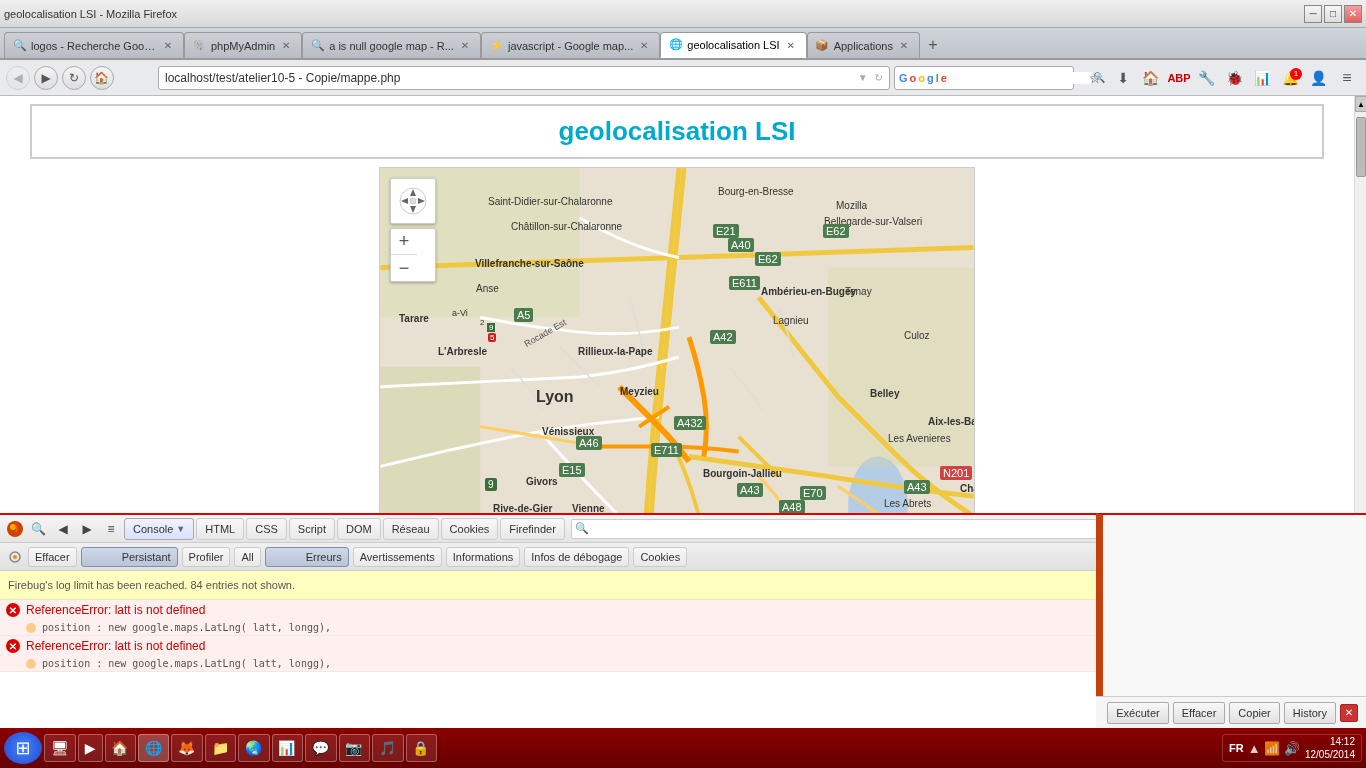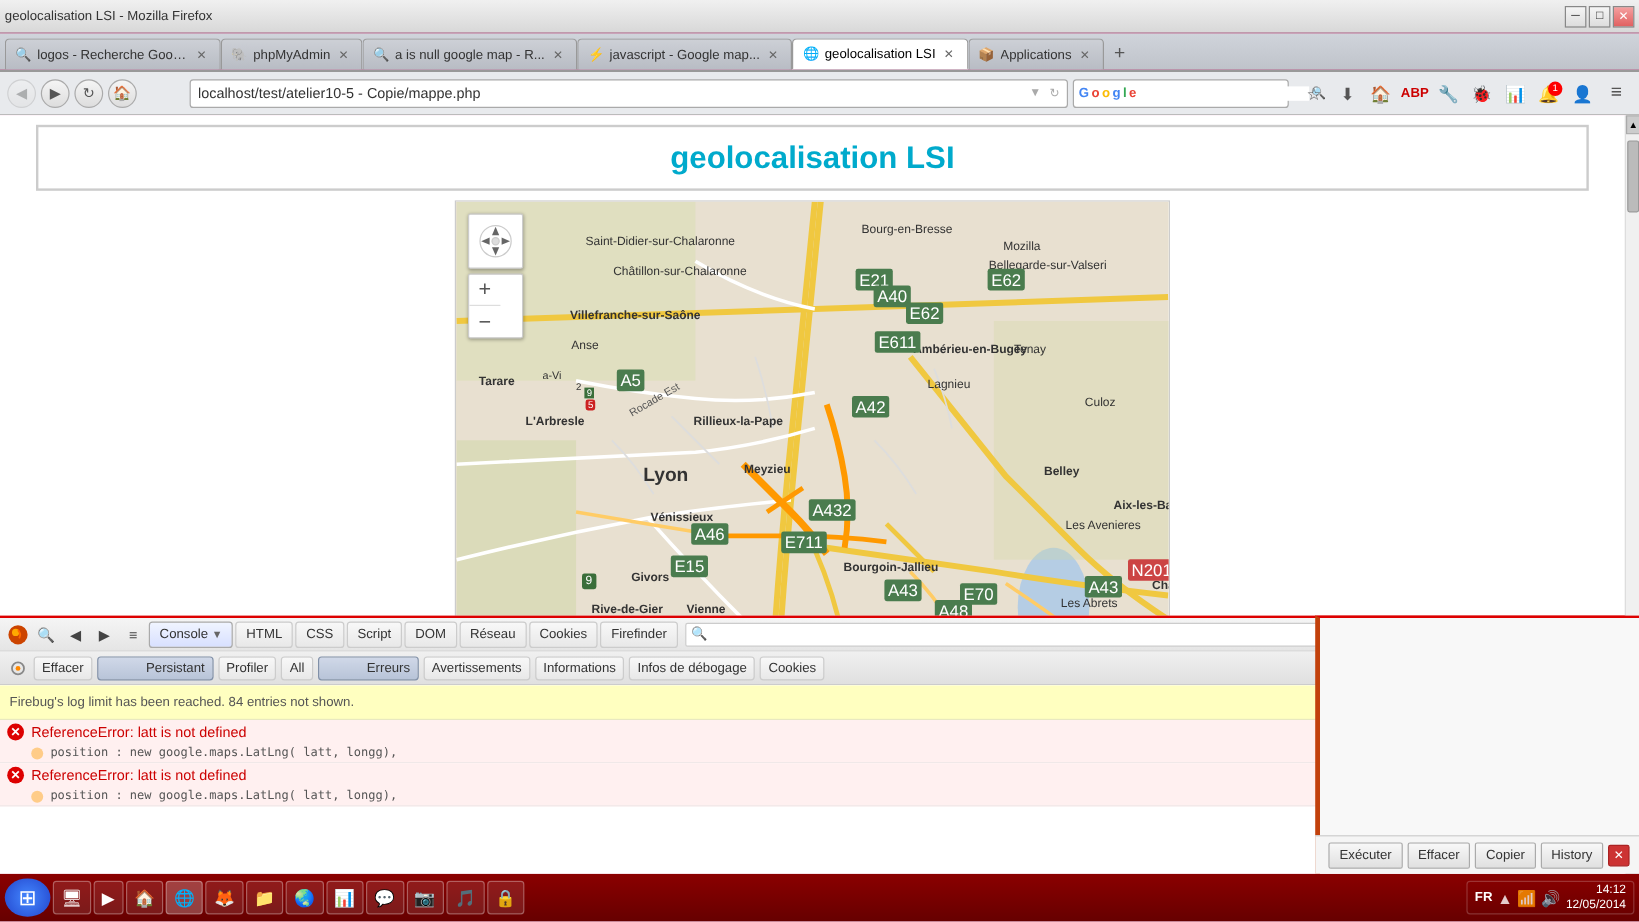--- a/index.html
+++ b/index.html
@@ -499,42 +499,42 @@
     .map-label {
       position: absolute;
       font-size: 10px;
       font-family: Arial, sans-serif;
       color: #333;
       white-space: nowrap;
       pointer-events: none;
     }
     .map-road-label {
       position: absolute;
-      font-size: 14px;
+      font-size: 11px;
       font-family: Arial, sans-serif;
       color: #fff;
       white-space: nowrap;
       pointer-events: none;
       background: #4a7c4e;
       padding: 1px 3px;
       border-radius: 2px;
     }
     .map-road-label.autoroute {
       background: #4a7c4e;
     }
     .map-road-label.nationale {
       background: #cc4444;
       color: white;
     }
 
     
     .firebug-side {
       width: 270px;
       background: #fff;
-      border-left: 4px solid #c2410c;
+      border-left: 7px solid #c2410c;
       border-top: 2px solid #d00;
       position: absolute;
       bottom: 0;
       right: 0;
       height: 215px;
       display: flex;
       flex-direction: column;
     }
   </style>
 </head>

